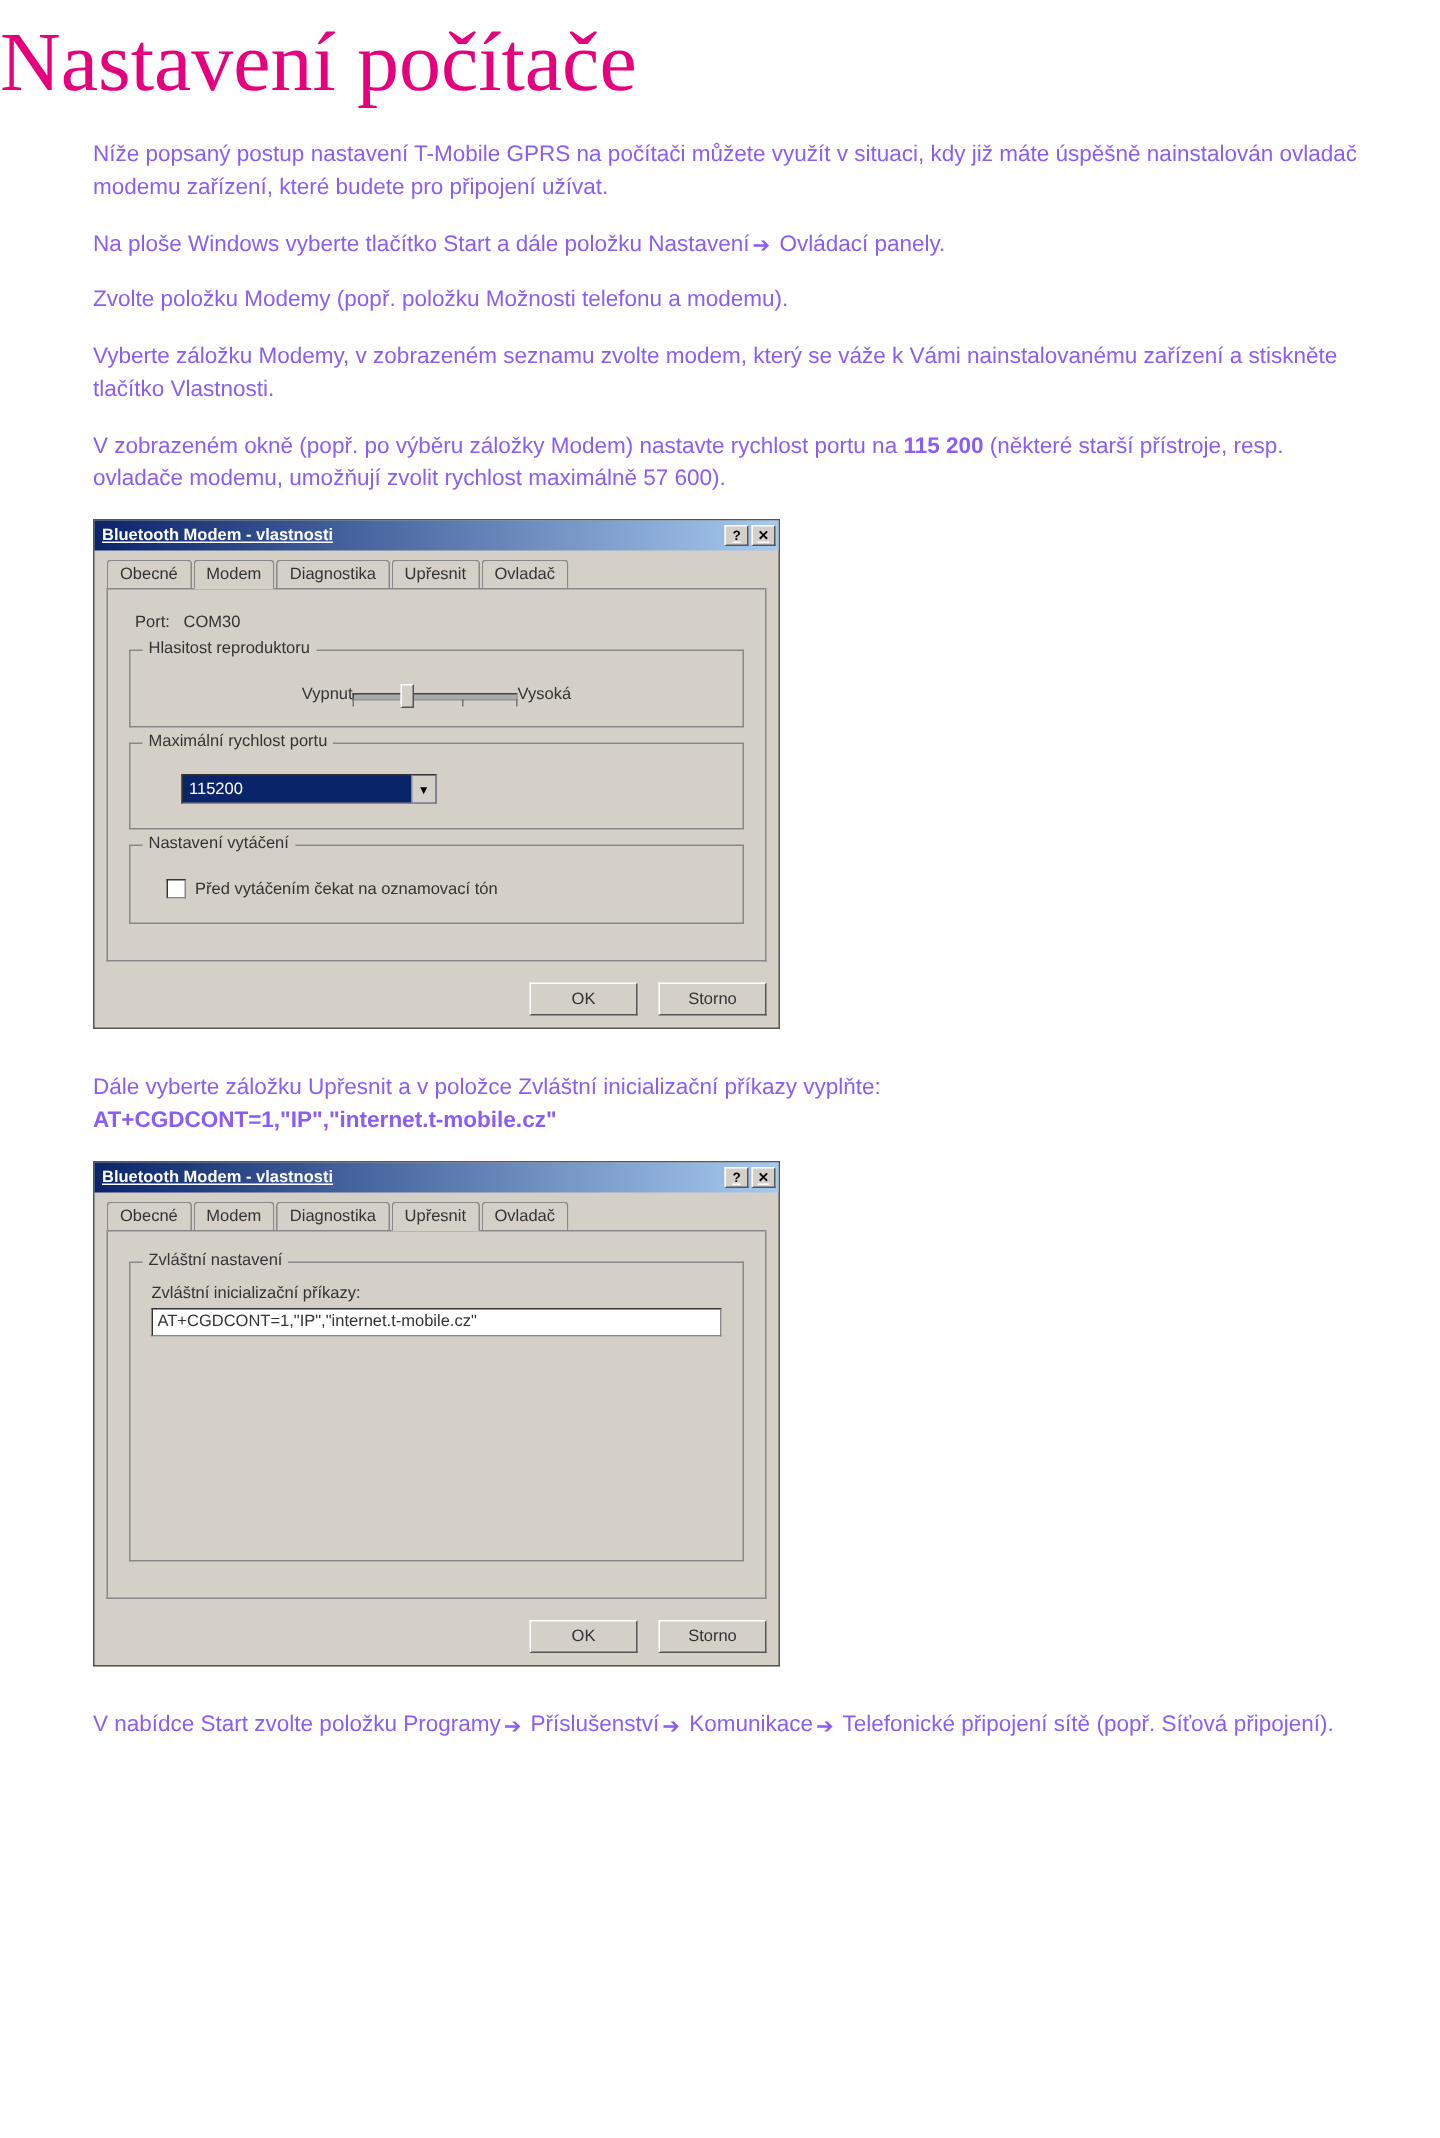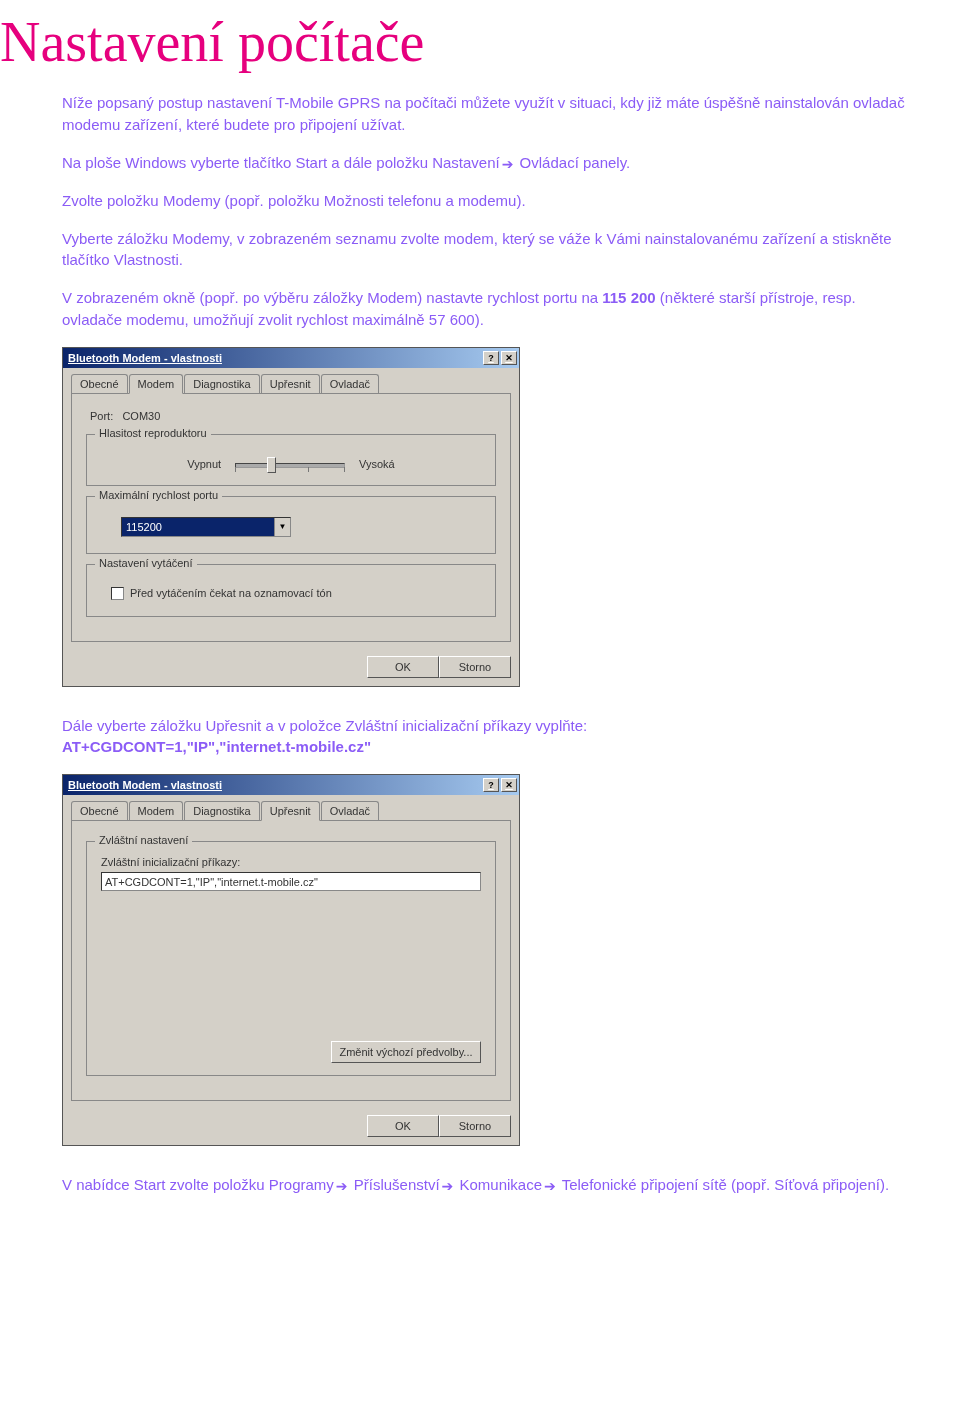--- a/index.html
+++ b/index.html
@@ -107,21 +107,20 @@
   .groupbox-title {
     position: absolute;
     top: -8px; left: 8px;
     background: #d4d0c8;
     padding: 0 4px;
   }
   .slider-row {
     display: flex;
     align-items: center;
     justify-content: center;
-    gap: 14px;
     margin-top: 6px;
   }
   .slider-track {
     width: 110px; height: 18px;
     position: relative;
   }
   .slider-track::before {
     content: '';
     position: absolute;
     top: 8px; left: 0; right: 0;
@@ -155,21 +154,21 @@
     border-left: 1px solid #888;
     display:flex;align-items:center;justify-content:center;
     color:#000;
     font-size:8px;
   }
   .checkbox-row { display:flex; align-items:center; gap:6px; margin: 8px 0 4px 10px;}
   .chk {
     width:13px;height:13px;background:#fff;border:1px inset #888;
   }
   .dialog-footer {
-    display:flex; justify-content:flex-end; gap:0;
+    display:flex; justify-content:flex-end; gap:14px;
     padding: 6px 8px 8px 8px;
     border-top: 0;
   }
   .winbtn {
     min-width: 72px; height: 22px;
     background: #d4d0c8;
     border: 1px solid #555;
     border-top-color:#fff; border-left-color:#fff;
     font-size: 11px;
     text-align:center;
@@ -286,23 +285,20 @@
       <div class="tab">Modem</div>
       <div class="tab">Diagnostika</div>
       <div class="tab active">Upřesnit</div>
       <div class="tab">Ovladač</div>
     </div>
     <div class="tabbody">
       <div class="groupbox tall">
         <span class="groupbox-title">Zvláštní nastavení</span>
         <span class="label-sm">Zvláštní inicializační příkazy:</span>
         <input class="textfield" value="AT+CGDCONT=1,&quot;IP&quot;,&quot;internet.t-mobile.cz&quot;" style="">
-        <div class="right-row">
-          <div class="winbtn wide">Změnit výchozí předvolby...</div>
-        </div>
       </div>
     </div>
     <div class="dialog-footer">
       <div class="winbtn">OK</div>
       <div class="winbtn">Storno</div>
     </div>
   </div>
 
   <p class="para">
     <span>V nabídce Start zvolte položku Programy</span><span class="arrow">➔</span><span> Příslušenství</span><span class="arrow">➔</span><span> Komunikace</span><span class="arrow">➔</span><span> Telefonické připojení sítě (popř. Síťová připojení).</span>

